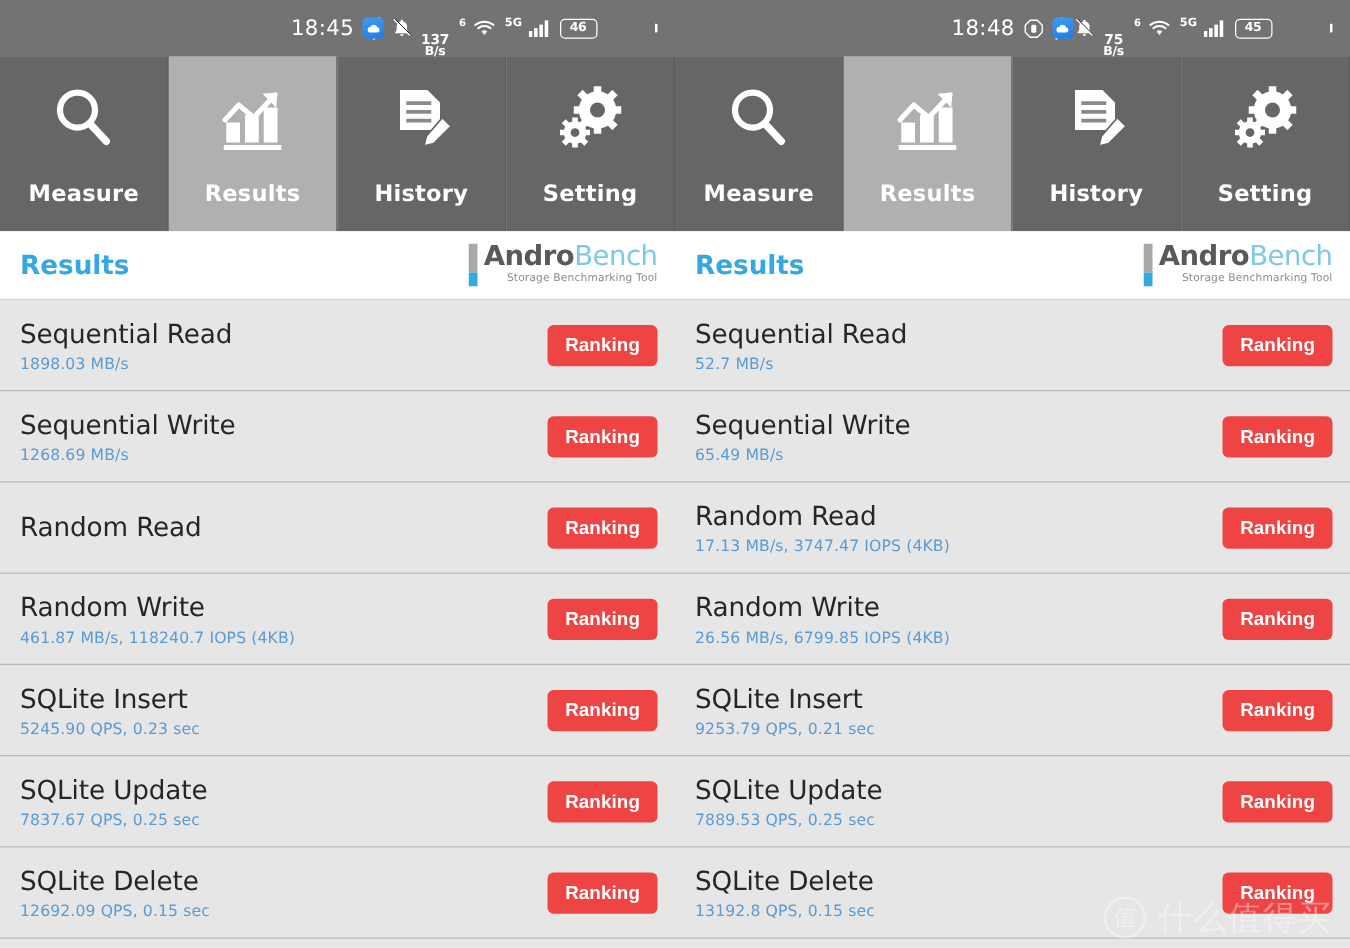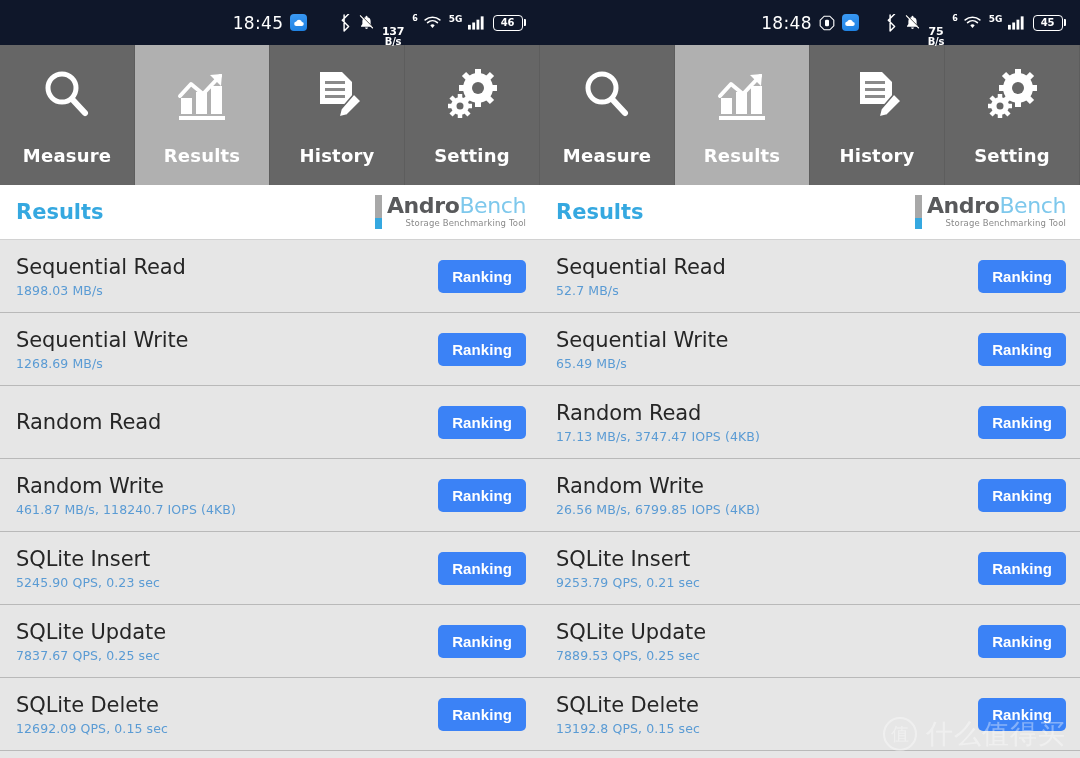--- a/index.html
+++ b/index.html
@@ -7,41 +7,41 @@
     width: 1080px; height: 758px;
     background: #e8e8e8;
     font-family: "DejaVu Sans", "Liberation Sans", sans-serif;
     overflow: hidden;
   }
   .screen { position: relative; width: 1080px; height: 758px; display: flex; flex-direction: column; }
 
   
   .statusbar-row { display: flex; width: 1080px; height: 45px; background: #000; }
   .statusbar {
-    position: relative; width: 540px; height: 45px; background: #0f172a;
+    position: relative; width: 540px; height: 45px; background: #737373;
     display: flex; align-items: center; justify-content: flex-end;
     color: #fff; font-size: 15px;
   }
   .sb-center {
     position: absolute; left: 0; right: 0; top: 0; height: 45px;
     display: flex; align-items: center; justify-content: center; gap: 7px;
   }
   .sb-time { font-size: 17px; letter-spacing: .3px; font-family: "DejaVu Sans", sans-serif; }
   .sb-right {
     display: flex; align-items: center; gap: 8px; padding-right: 14px; height: 45px;
   }
   .ico { display: inline-flex; align-items: center; justify-content: center; }
   .netspeed {
     display: flex; flex-direction: column; align-items: center; justify-content: center;
     line-height: 1.0; font-size: 10px; font-weight: 600; letter-spacing: -.2px; margin-top: 28px;
   }
   .netspeed .val { font-size: 11px; }
   .netspeed .unit { font-size: 10px; }
   .battery {
-    display: inline-flex; align-items: center;
+    display: inline-flex; align-items: center; gap: 45px;
   }
   .batt-body {
     border: 1.6px solid #fff; border-radius: 4px; width: 30px; height: 16px;
     display: flex; align-items: center; justify-content: center;
     font-size: 10px; font-weight: 700; color: #fff; letter-spacing: -.3px;
   }
   .batt-tip { width: 2px; height: 7px; background: #fff; margin-left: 1.5px; border-radius: 0 1px 1px 0; }
   .cloud-icon {
     width: 17px; height: 17px; border-radius: 4px;
     background: linear-gradient(165deg,#3d9bf5 0%, #1c7fe0 100%);
@@ -85,21 +85,21 @@
   .lists { display: flex; width: 1080px; flex: 1; }
   .list { width: 540px; background: #e6e6e6; }
   .result-row {
     height: 73px; display: flex; align-items: center; justify-content: space-between;
     padding: 0 14px 0 16px; border-bottom: 1px solid #b9b9b9;
   }
   .row-texts { display: flex; flex-direction: column; gap: 4px; }
   .row-title { font-size: 21px; color: #262626; font-weight: 400; letter-spacing: -.1px; }
   .row-sub { font-size: 12.5px; color: #5a9bd4; letter-spacing: .1px; }
   .ranking-btn {
-    background: #3b82f6; color: #fff; font-size: 15px; font-weight: 700;
+    background: #ef4444; color: #fff; font-size: 15px; font-weight: 700;
     border: none; border-radius: 5px; padding: 8px 14px; cursor: pointer;
     min-width: 84px; text-align: center; letter-spacing: .1px;
   }
 
   
   .watermark {
     position: absolute; right: 14px; bottom: 6px;
     display: flex; align-items: center; gap: 9px;
     opacity: .38; pointer-events: none; z-index: 5; margin-top: 40px;
   }

